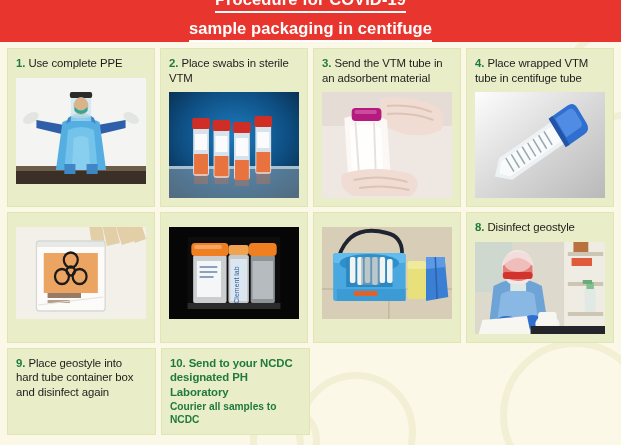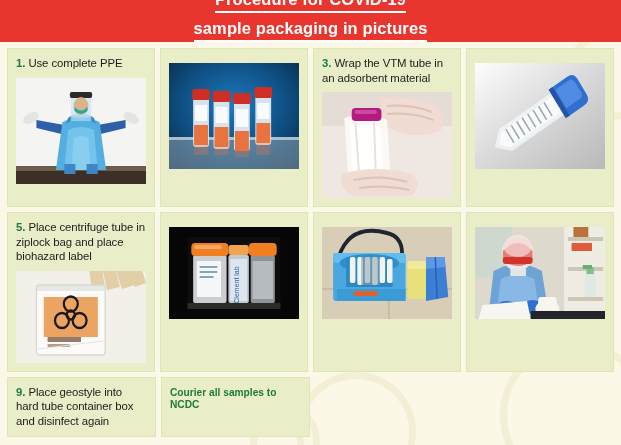--- a/index.html
+++ b/index.html
@@ -122,21 +122,21 @@
 <div class="bg-deco c2"></div>
 <div class="bg-deco c3"></div>
 <div class="bg-deco c4"></div>
 
 <div class="banner">
   <div class="banner-inner">
     <div class="banner-l1">
       <span class="banner-line">Procedure for COVID-19</span>
     </div>
     <div class="banner-l2">
-      <span class="banner-line">sample packaging in pictures</span>
+      <span class="banner-line">sample packaging in centifuge</span>
     </div>
   </div>
 </div>
 
 <div class="grid">
 
   <div class="row row1">
 
     <div class="card">
       <div class="caption">
@@ -168,20 +168,24 @@
           <rect x="58" y="14" width="24" height="6" rx="2" fill="#2b2b2b"></rect>
 
           <ellipse cx="70" cy="28" rx="8" ry="9" fill="#d9b48b"></ellipse>
           <path d="M63 29 Q70 36 77 29 L77 33 Q70 39 63 33 Z" fill="#2fa89b"></path>
           <rect x="59" y="38" width="22" height="5" fill="#9fd6ec" opacity="0.8"></rect>
         </svg>
       </div>
     </div>
 
     <div class="card">
+      <div class="caption">
+        <span class="num">2.</span>
+        <span>Place swabs in sterile VTM</span>
+      </div>
       <div class="photo">
         <svg viewBox="0 0 140 106" preserveAspectRatio="none">
           <defs>
             <radialGradient id="vtmbg" cx="50%" cy="40%" r="75%">
               <stop offset="0%" stop-color="#1d7bbd"></stop>
               <stop offset="55%" stop-color="#0e4f83"></stop>
               <stop offset="100%" stop-color="#07243e"></stop>
             </radialGradient>
           </defs>
           <rect x="0" y="0" width="140" height="106" fill="url(#vtmbg)"></rect>
@@ -220,21 +224,21 @@
           <rect x="49" y="78" width="15" height="14" fill="#e8733f" opacity="0.3"></rect>
           <rect x="71" y="80" width="15" height="14" fill="#e8733f" opacity="0.3"></rect>
           <rect x="94" y="76" width="15" height="16" fill="#e8733f" opacity="0.3"></rect>
         </svg>
       </div>
     </div>
 
     <div class="card">
       <div class="caption">
         <span class="num">3.</span>
-        <span>Wrap the VTM tube in an adsorbent material</span>
+        <span>Send the VTM tube in an adsorbent material</span>
       </div>
       <div class="photo">
         <svg viewBox="0 0 140 106" preserveAspectRatio="none">
           <rect x="0" y="0" width="140" height="106" fill="#efe7e2"></rect>
           <rect x="0" y="0" width="140" height="34" fill="#e6dcd6"></rect>
 
           <path d="M62 6 Q92 2 122 14 Q136 22 128 38 Q112 46 88 42 L66 34 Z" fill="#f0dcd2"></path>
           <path d="M70 14 Q96 12 118 20" stroke="#ddc3b6" stroke-width="2" fill="none"></path>
           <path d="M70 22 Q96 20 120 28" stroke="#ddc3b6" stroke-width="2" fill="none"></path>
 
@@ -247,20 +251,24 @@
           <rect x="35" y="18" width="24" height="4" rx="2" fill="#d357a6" opacity="0.8"></rect>
 
           <path d="M22 82 Q56 72 96 82 Q110 92 96 104 L34 104 Q16 96 22 82 Z" fill="#f0dcd2"></path>
           <path d="M34 88 Q62 82 92 90" stroke="#ddc3b6" stroke-width="2" fill="none"></path>
           <path d="M40 96 Q66 92 94 98" stroke="#ddc3b6" stroke-width="2" fill="none"></path>
         </svg>
       </div>
     </div>
 
     <div class="card">
+      <div class="caption">
+        <span class="num">4.</span>
+        <span>Place wrapped VTM tube in centifuge tube</span>
+      </div>
       <div class="photo">
         <svg viewBox="0 0 140 106" preserveAspectRatio="none">
           <defs>
             <linearGradient id="greybg" x1="0" y1="0" x2="1" y2="1">
               <stop offset="0%" stop-color="#fdfdfd"></stop>
               <stop offset="50%" stop-color="#d9d9d9"></stop>
               <stop offset="100%" stop-color="#b9b9b9"></stop>
             </linearGradient>
           </defs>
           <rect x="0" y="0" width="140" height="106" fill="url(#greybg)"></rect>
@@ -285,24 +293,20 @@
             <rect x="92" y="36" width="5" height="34" fill="#2454a8"></rect>
           </g>
         </svg>
       </div>
     </div>
   </div>
 
   <div class="row row2">
 
     <div class="card">
-      <div class="caption">
-        <span class="num">5.</span>
-        <span>Place centrifuge tube in ziplock bag and place biohazard label</span>
-      </div>
       <div class="photo">
         <svg viewBox="0 0 140 92" preserveAspectRatio="none">
           <rect x="0" y="0" width="140" height="92" fill="#f3f0ea"></rect>
 
           <g fill="#e2cfa8">
             <path d="M78 -6 L92 -6 L96 18 L82 20 Z"></path>
             <path d="M92 -6 L106 -6 L112 16 L98 19 Z"></path>
             <path d="M106 -6 L120 -6 L128 14 L114 18 Z"></path>
             <path d="M120 -6 L134 -6 L140 12 L128 16 Z"></path>
           </g>
@@ -389,20 +393,24 @@
           <rect x="92" y="34" width="20" height="38" rx="3" fill="#e8e07a"></rect>
           <rect x="92" y="34" width="20" height="8" rx="3" fill="#f0ea9c"></rect>
           <path d="M112 30 L132 30 L136 70 L112 74 Z" fill="#3b7fd4"></path>
           <path d="M112 30 L132 30 L133 40 L112 42 Z" fill="#5c9ae8"></path>
           <line x1="122" y1="30" x2="124" y2="72" stroke="#2a62ad" stroke-width="1.6"></line>
         </svg>
       </div>
     </div>
 
     <div class="card">
+      <div class="caption">
+        <span class="num">8.</span>
+        <span>Disinfect geostyle</span>
+      </div>
       <div class="photo">
         <svg viewBox="0 0 140 92" preserveAspectRatio="none">
           <rect x="0" y="0" width="140" height="92" fill="#e6e2d8"></rect>
           <rect x="0" y="0" width="96" height="92" fill="#ded9cd"></rect>
           <rect x="0" y="0" width="40" height="50" fill="#cfd8cf"></rect>
 
           <rect x="96" y="0" width="44" height="92" fill="#efece3"></rect>
           <rect x="100" y="10" width="38" height="4" fill="#cdc6b4"></rect>
           <rect x="100" y="40" width="38" height="4" fill="#cdc6b4"></rect>
           <rect x="100" y="70" width="38" height="4" fill="#cdc6b4"></rect>
@@ -440,20 +448,24 @@
   <div class="row row3">
 
     <div class="card">
       <div class="caption">
         <span class="num">9.</span>
         <span>Place geostyle into hard tube container box and disinfect again</span>
       </div>
     </div>
 
     <div class="card">
+      <div class="caption all-green">
+        <span class="num">10.</span>
+        <span>Send to your NCDC designated PH Laboratory</span>
+      </div>
       <div class="subcaption">Courier all samples to NCDC</div>
     </div>
 
     <div class="card empty"></div>
     <div class="card empty"></div>
   </div>
 
 </div>
 
 </body></html>

